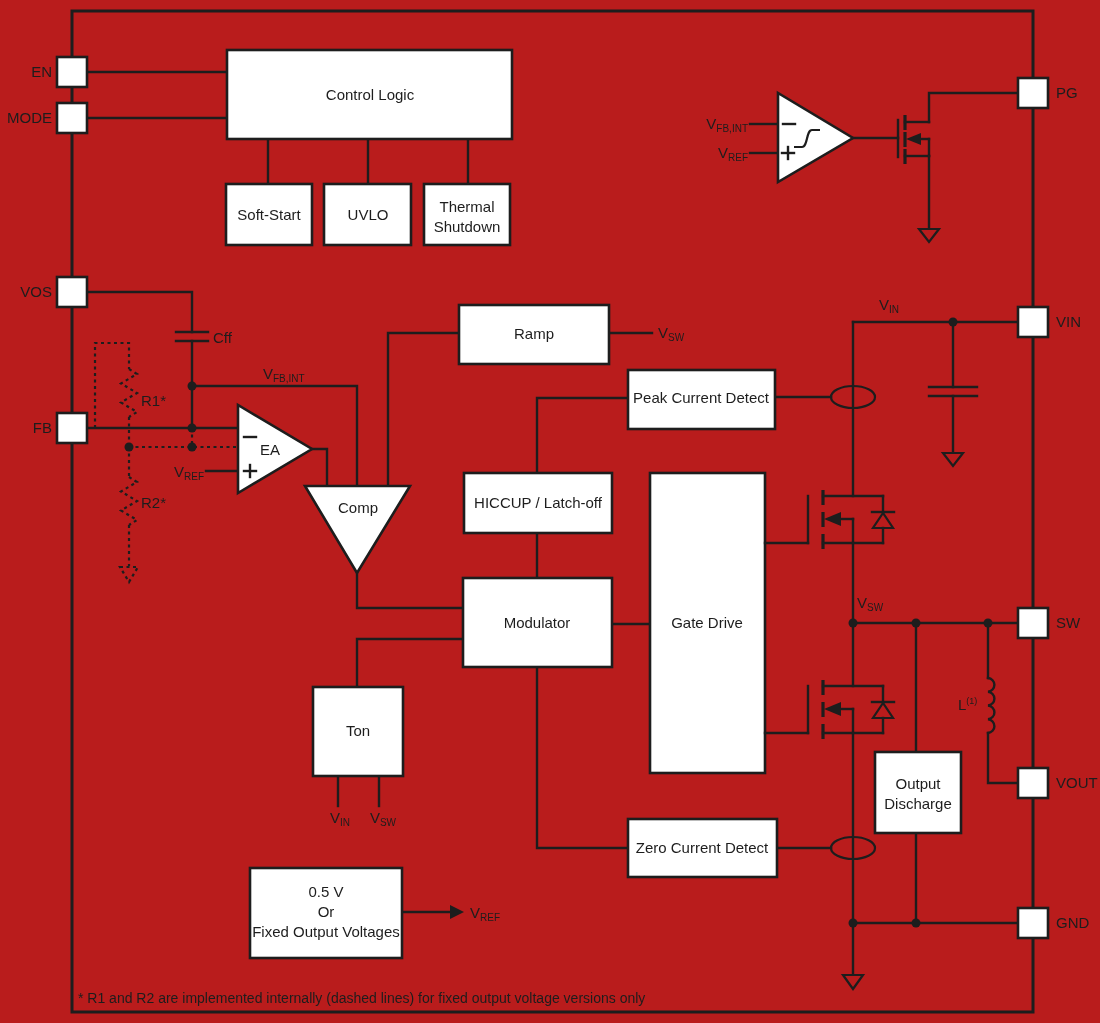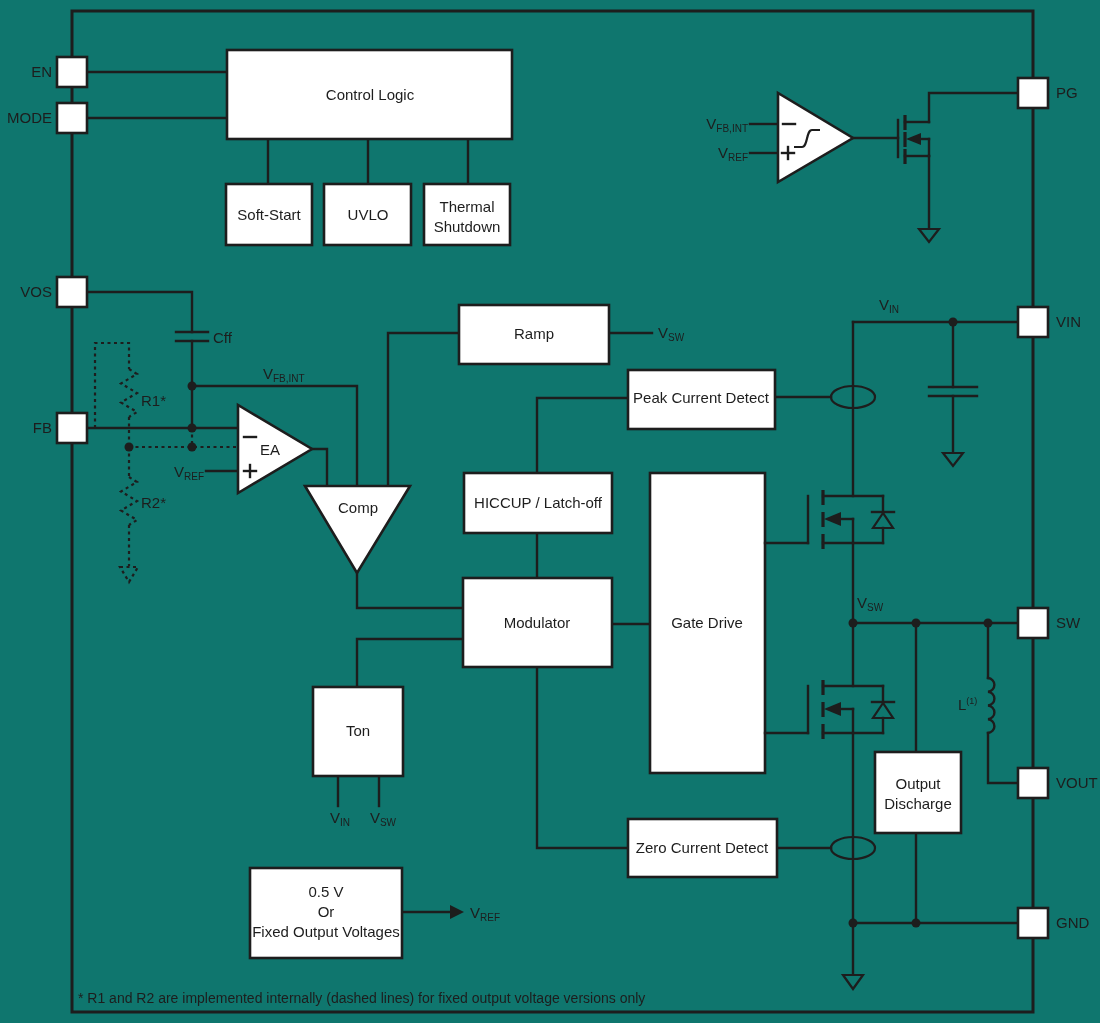--- a/index.html
+++ b/index.html
@@ -1,16 +1,16 @@
 <!DOCTYPE html>
 <html><head>
 <meta charset="utf-8">
 <style>
   html,body{margin:0;padding:0;background:#ffffff;}
-  .stage{width:1100px;height:1023px;position:relative;background:#0f766e;}
+  .stage{width:1100px;height:1023px;position:relative;background:#b91c1c;}
   svg{display:block;}
   .wire{stroke:#1d1d1d;stroke-width:2.4;fill:none;stroke-linecap:square;}
   .box{fill:#ffffff;stroke:#1d1d1d;stroke-width:2.6;}
   .border{fill:none;stroke:#1d1d1d;stroke-width:3;}
   .pin{fill:#ffffff;stroke:#1d1d1d;stroke-width:2.6;}
   .tri{fill:#ffffff;stroke:#1d1d1d;stroke-width:2.6;stroke-linejoin:miter;}
   .dash{stroke:#1d1d1d;stroke-width:2.2;fill:none;stroke-dasharray:3 3.5;stroke-linecap:butt;}
   .dot{fill:#1d1d1d;stroke:none;}
   .fillblk{fill:#1d1d1d;stroke:none;}
   .open{fill:none;stroke:#1d1d1d;stroke-width:2.2;}

